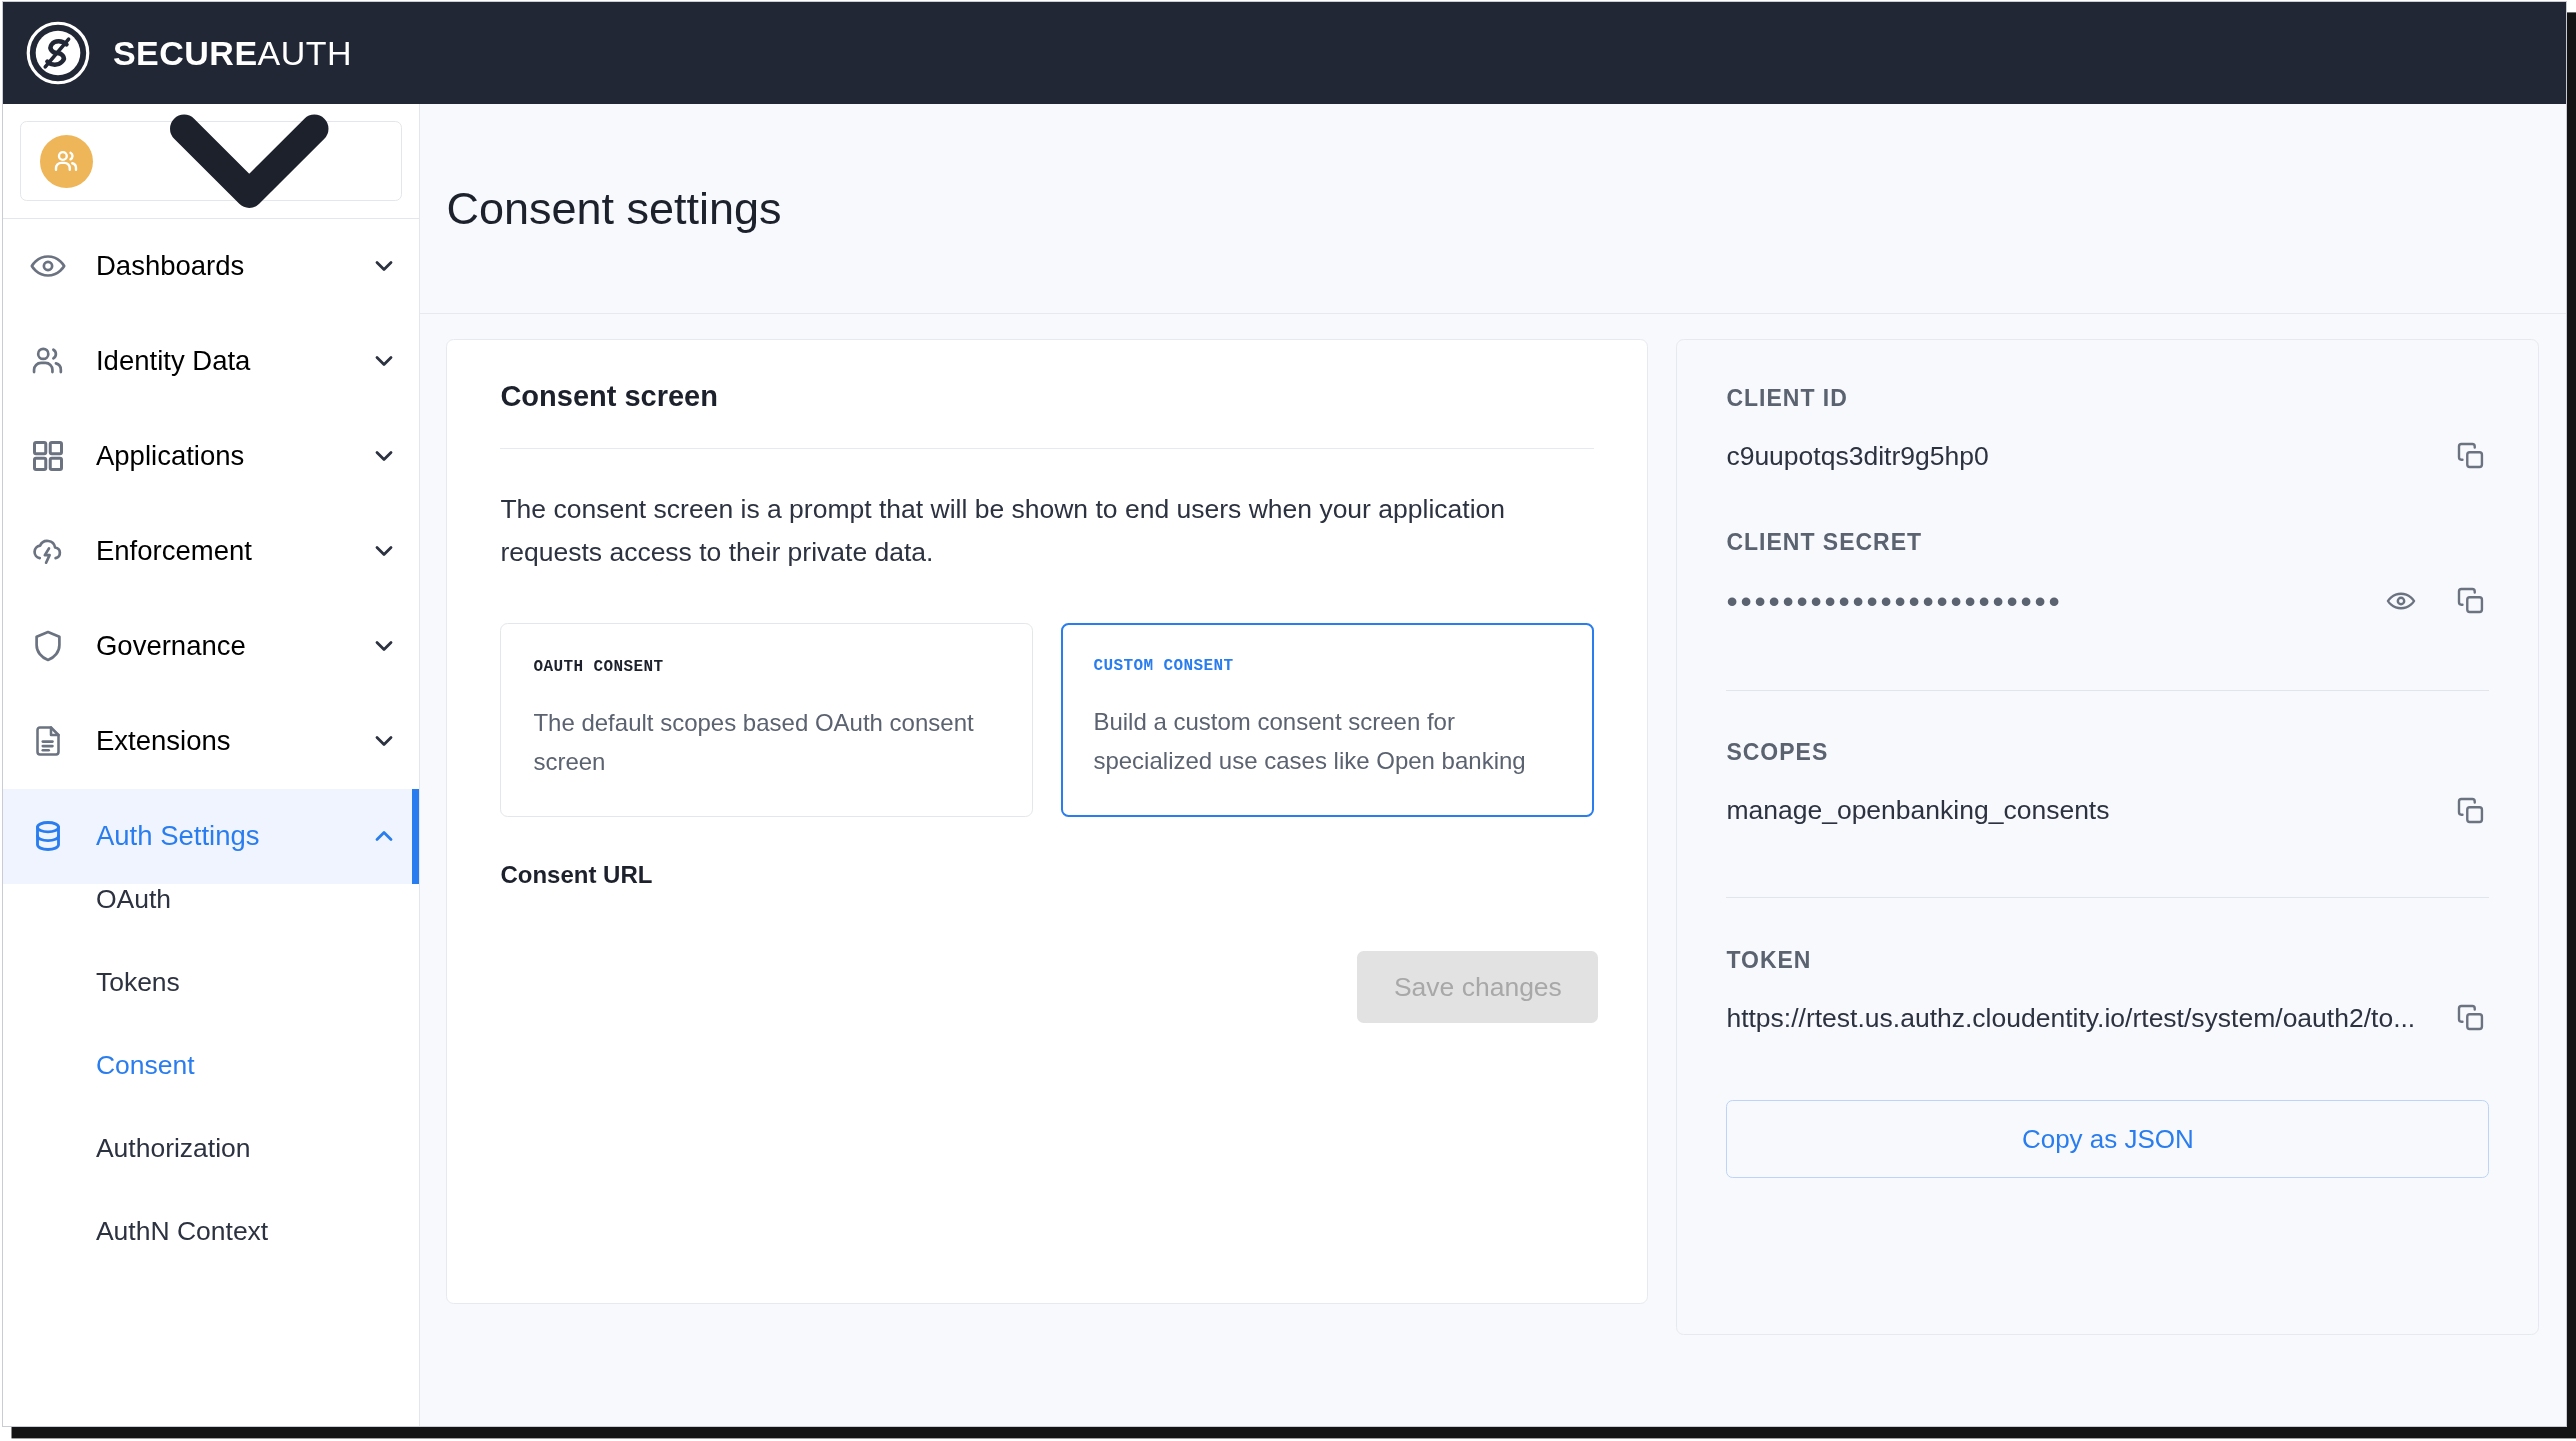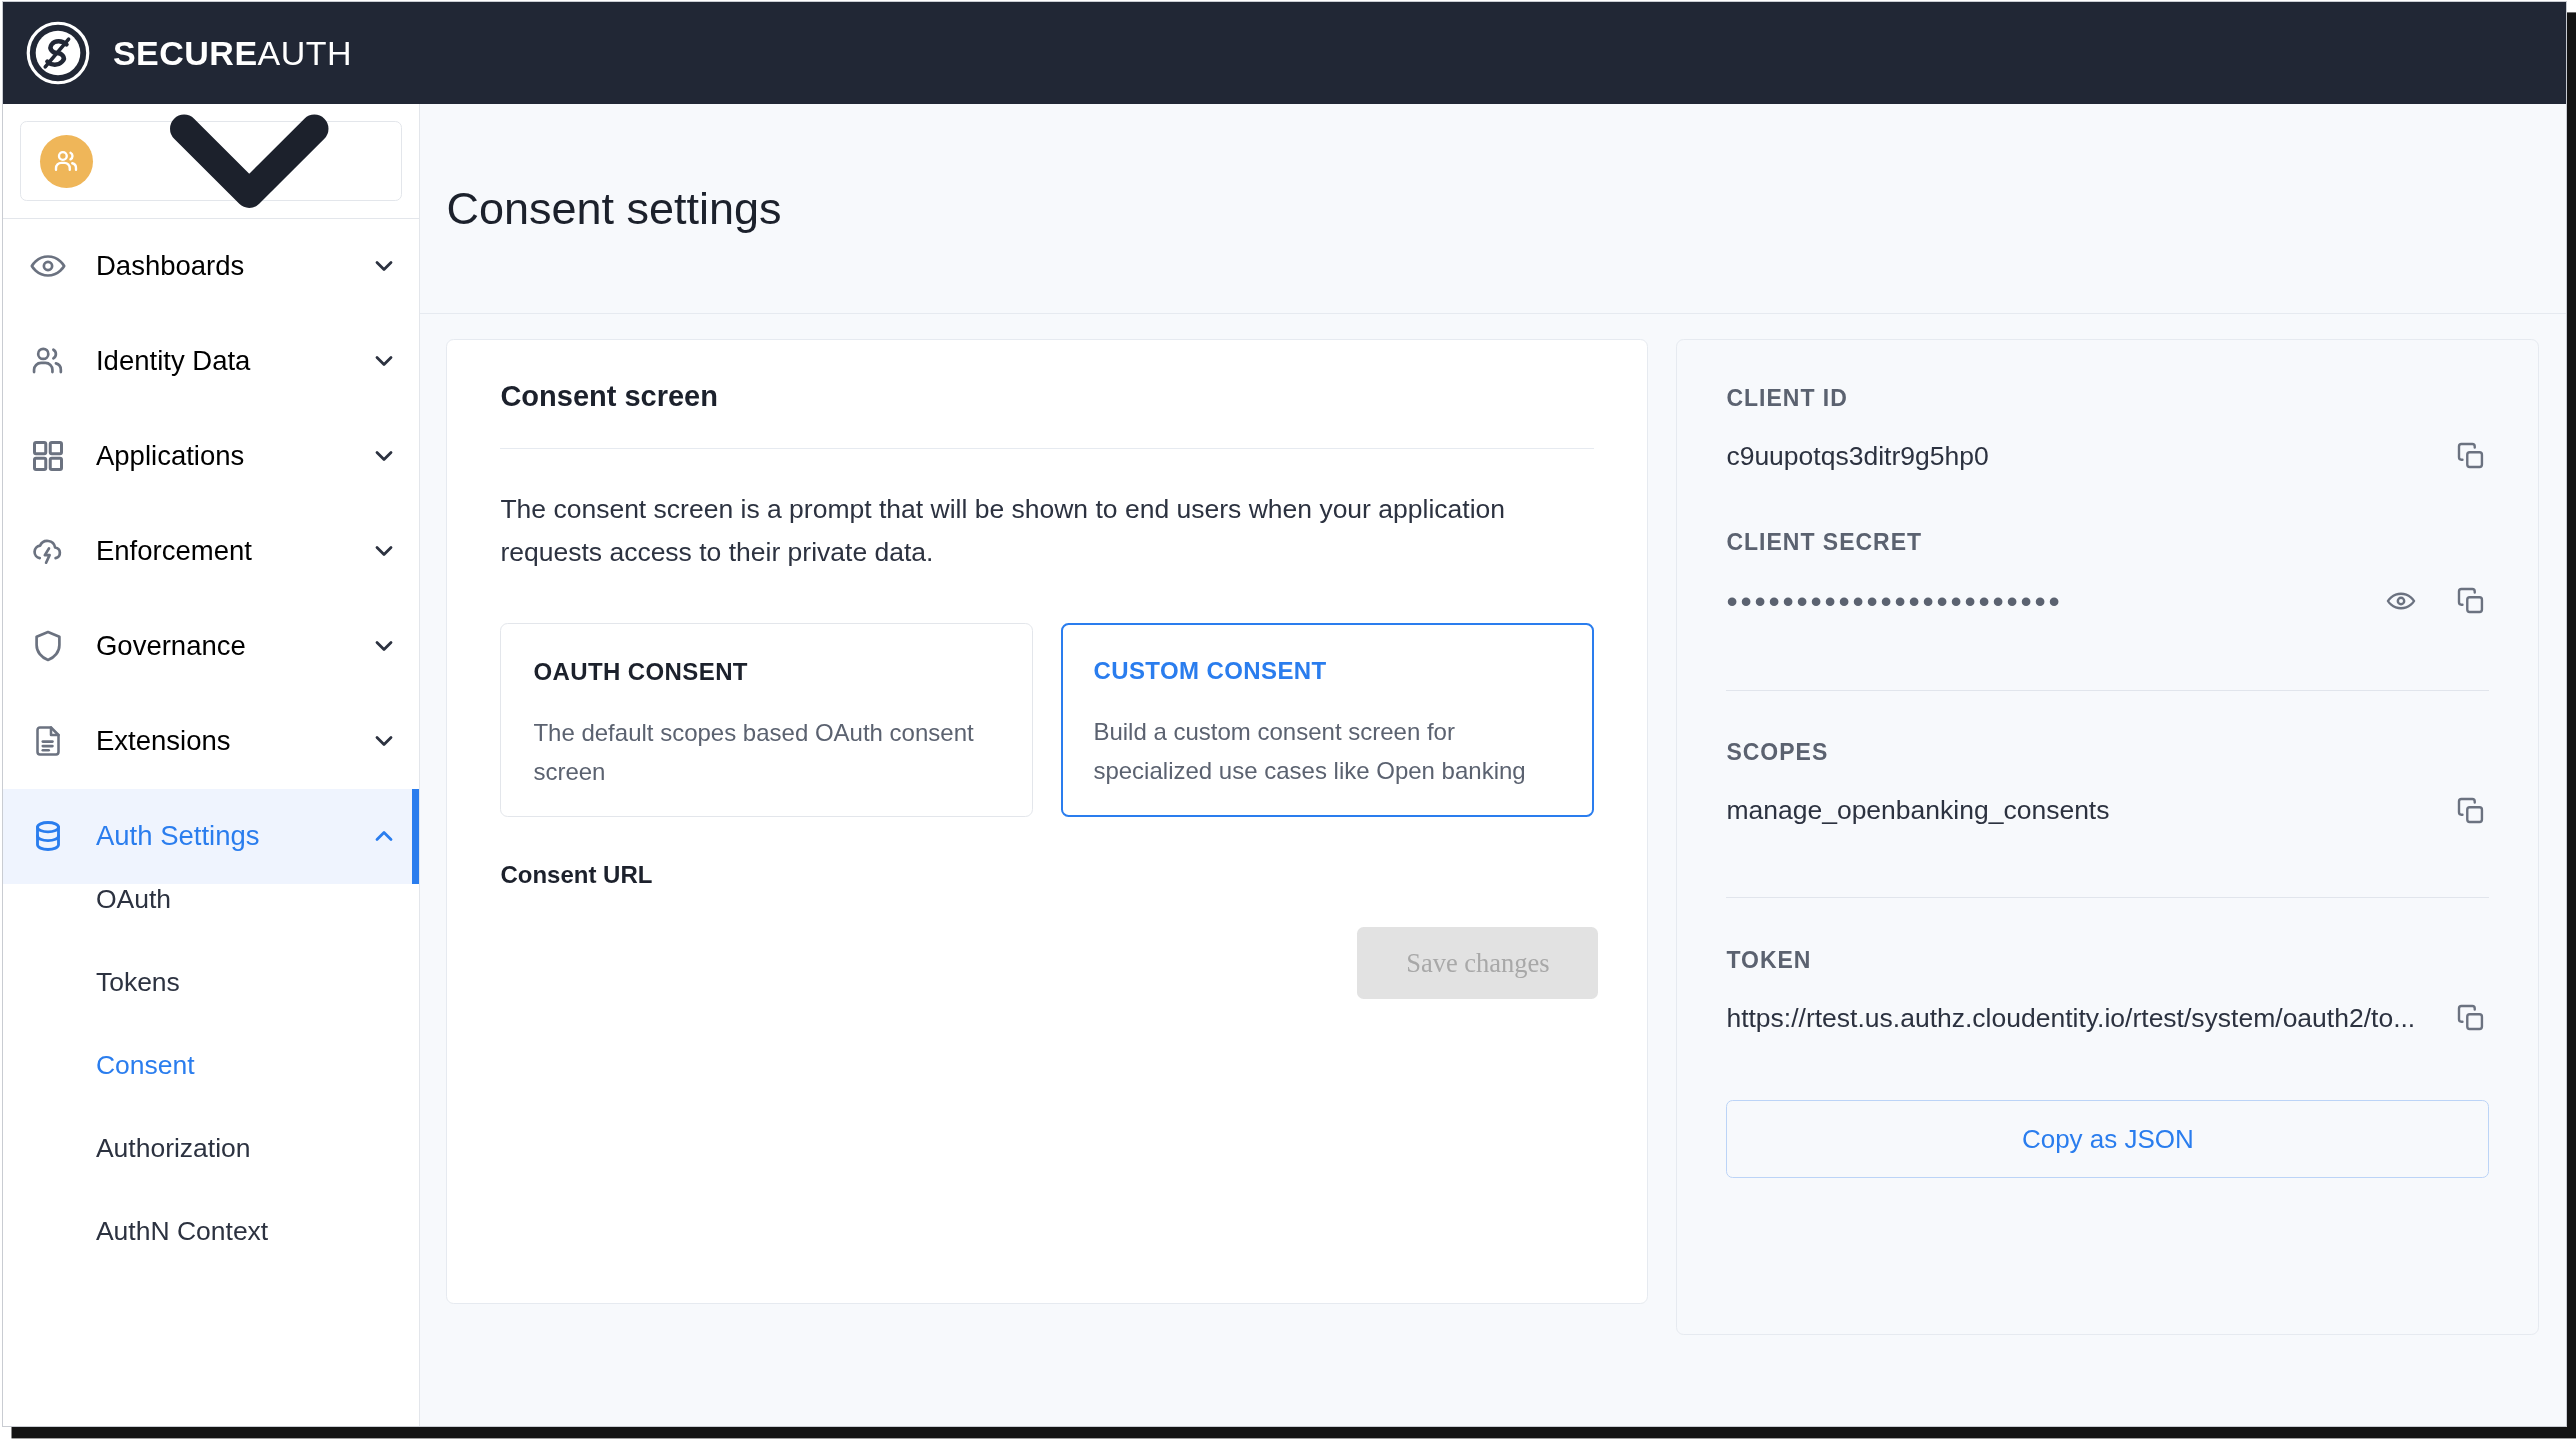--- a/index.html
+++ b/index.html
@@ -198,25 +198,26 @@
     width: 535px;
     height: 194px;
     border: 0.9px solid #e3e6eb;
     border-radius: 7.6px;
     padding: 34px 32px 0 32px;
     cursor: pointer;
     background: #ffffff;
   }
   .consent-option.selected { border: 2.8px solid #2a7dee; padding: 32px 14px 0 30px; }
   .opt-title {
-    font-size: 24px;
+    font-size: 16px;
     font-weight: bold;
     letter-spacing: 0.4px;
     color: #1c212c;
     white-space: nowrap;
+    font-family: Liberation Mono, monospace;
   }
   .consent-option.selected .opt-title { color: #2a7dee; }
   .opt-desc {
     margin-top: 28px;
     font-size: 24px;
     line-height: 1.62;
     color: #5b6270;
   }
 
   #consent-url-label {
@@ -240,23 +241,24 @@
   }
 
   #save-row { margin-top: 38px; display: flex; justify-content: flex-end; width: 1098px; }
   #save-button {
     width: 241px;
     height: 72px;
     border: none;
     border-radius: 6.6px;
     background: #e2e2e2;
     color: #a8a8a8;
-    font-family: Liberation Serif, serif;
+    font-family: Liberation Sans, sans-serif;
     font-size: 26.5px;
     cursor: default;
+    margin-top: 24px;
   }
 
   
   #info-card {
     flex: 1;
     min-width: 0;
     background: #f7f9fc;
     border: 0.9px solid #e6eaf0;
     border-radius: 7.6px;
     padding: 45px 49px 0 49px;

